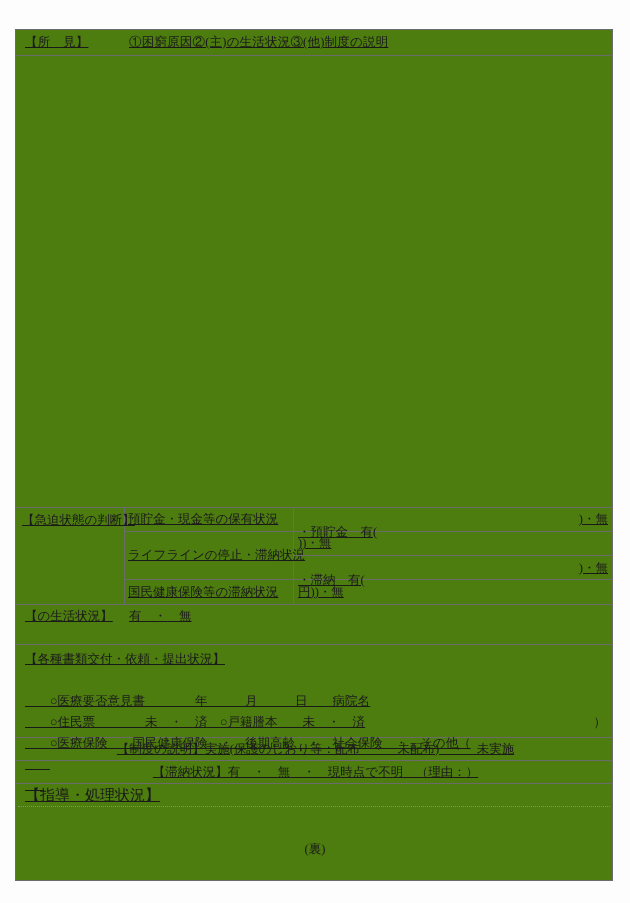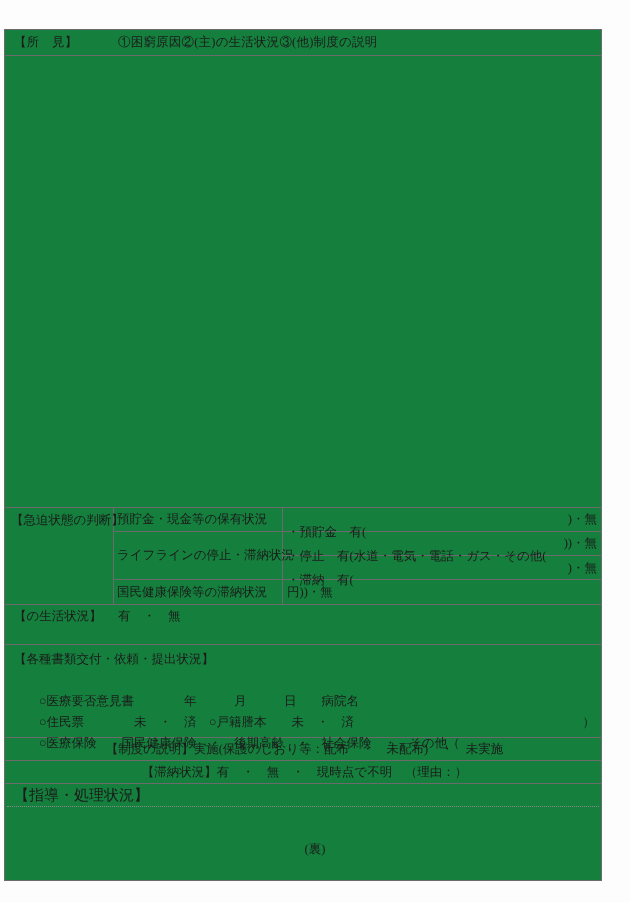--- a/index.html
+++ b/index.html
@@ -21,26 +21,27 @@
     position: absolute;
     left: 0; top: 0;
     width: 630px;
     height: 903px;
     overflow: hidden;
   }
 
   
   .frame {
     position: absolute;
-    left: 4px;
+    left: 15px;
     top: 29px;
     width: 598px;
     border: 1px solid #6b6b6b;
     box-sizing: border-box;
-    background: #15803d;
+    background: #4d7c0f;
+    text-decoration: underline;
   }
 
   .row {
     display: flex;
     box-sizing: border-box;
   }
   .brd-b { border-bottom: 1px solid #6b6b6b; }
   .brd-r { border-right: 1px solid #6b6b6b; }
 
   
@@ -193,21 +194,20 @@
           <div class="k-val">
             <span class="lead">・預貯金　有(</span>
             <span class="tail">)・無</span>
           </div>
         </div>
 
         <div class="k-row k-h2 brd-b">
           <div class="k-name brd-r">ライフラインの停止・滞納状況</div>
           <div style="flex:1 1 auto;">
             <div class="k-val k-h brd-b">
-              <span class="lead">・停止　有(水道・電気・電話・ガス・その他(</span>
               <span class="tail">))・無</span>
             </div>
             <div class="k-val k-h">
               <span class="lead">・滞納　有(</span>
               <span class="tail">)・無</span>
             </div>
           </div>
         </div>
 
         <div class="k-row k-h">

